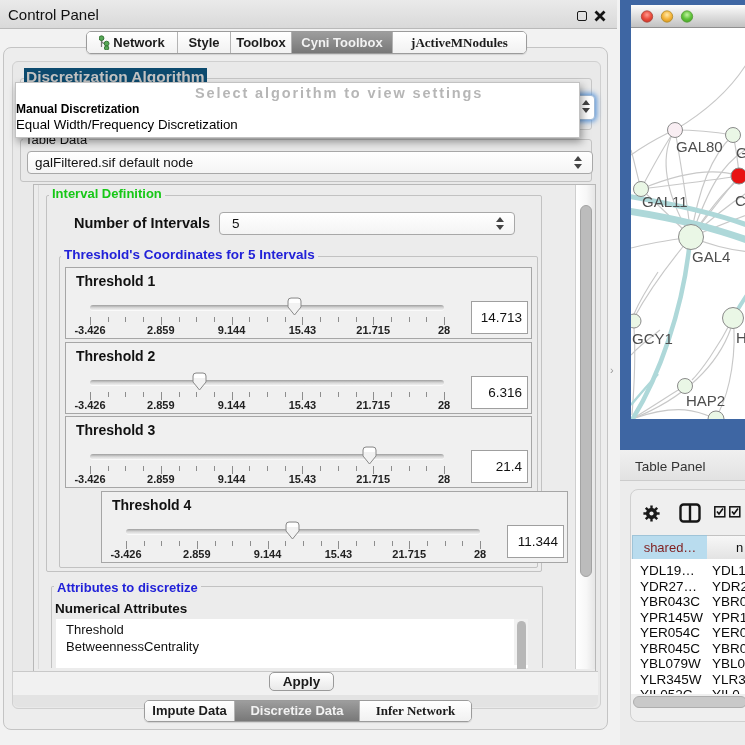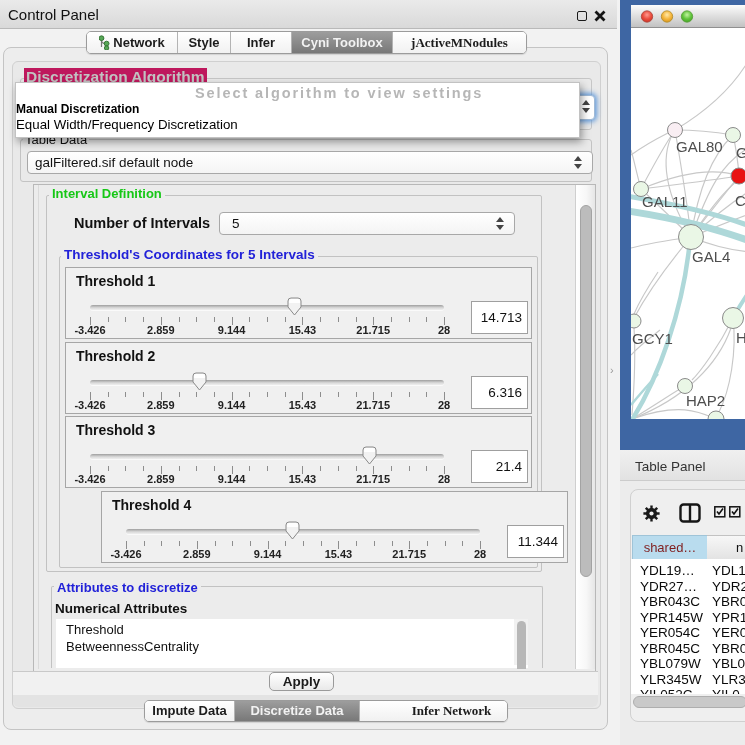--- a/index.html
+++ b/index.html
@@ -36,25 +36,25 @@
 
 <div class="ab" style="left:12px;top:61px;width:587px;height:646px;background:#e9e9e9;border:1px solid #d0d0d0;border-radius:6px;"></div>
 
 <div class="ab" style="left:86px;top:31px;height:21px;border:1px solid #9b9b9b;border-radius:5px;overflow:hidden;white-space:nowrap;box-shadow:0 1px 1px rgba(0,0,0,0.12);">
 <span class="seg" style="width:90px;"><svg width="11" height="15" viewBox="0 0 11 15" style="vertical-align:-3px;margin-right:3px;">
         <path d="M2.5 3 V12" stroke="#777" stroke-width="1.2" fill="none"></path>
         <path d="M2.5 6 Q2.5 8 6 8.5" stroke="#777" stroke-width="1.2" fill="none"></path>
         <circle cx="2.5" cy="3.2" r="2.4" fill="#57a757" stroke="#2c6e2c" stroke-width="0.9"></circle>
         <circle cx="7.6" cy="8.6" r="2.4" fill="#57a757" stroke="#2c6e2c" stroke-width="0.9"></circle>
         <circle cx="7.6" cy="13" r="2.2" fill="#57a757" stroke="#2c6e2c" stroke-width="0.9"></circle>
-      </svg>Network</span><span class="seg" style="width:52px;">Style</span><span class="seg" style="width:60px;">Infer</span><span class="seg sel" style="width:100px;">Cyni Toolbox</span><span class="seg last" style="width:133px;">jActiveMNodules</span>
+      </svg>Network</span><span class="seg" style="width:52px;">Style</span><span class="seg" style="width:60px;">Toolbox</span><span class="seg sel" style="width:100px;">Cyni Toolbox</span><span class="seg last" style="width:133px;">jActiveMNodules</span>
 </div>
 
 <div class="ab" style="left:20px;top:78px;width:570px;height:50px;border:1px solid #c6c6c6;border-radius:3px;"></div>
-<div class="ab" style="left:24px;top:68px;font-size:15.5px;font-weight:bold;color:#c2c2c2;background:#be185d;padding:0 2px;">Discretization Algorithm</div>
+<div class="ab" style="left:24px;top:68px;font-size:15.5px;font-weight:bold;color:#c2c2c2;background:#0c4a6e;padding:0 2px;">Discretization Algorithm</div>
 <div class="ab" style="left:110px;top:95px;width:483px;height:23px;background:#fff;border:1px solid #9fb9d6;border-radius:4px;box-shadow:0 0 5px 2px rgba(86,148,217,0.9);"></div>
 <div class="arr up" style="left:582px;top:100px;"></div>
 <div class="arr dn" style="left:582px;top:108px;"></div>
 
 <div class="ab" style="left:20px;top:139px;width:570px;height:41px;border:1px solid #c3c3c3;border-radius:3px;"></div>
 <div class="ab" style="left:23px;top:132px;font-size:13px;color:#111;background:#e9e9e9;padding:0 2px;">Table Data</div>
 <div class="ab combo" style="left:27px;top:151px;width:557px;height:21px;line-height:21px;padding-left:7px;">galFiltered.sif default node
  <span class="arr up" style="right:10px;top:4px;"></span><span class="arr dn" style="right:10px;top:12px;"></span></div>
 
 <div class="ab" style="left:33px;top:184px;width:561px;height:486px;background:#ececec;border:1px solid #b8b8b8;"></div>
@@ -227,21 +227,21 @@
  <div style="padding-left:10px;height:16.5px;line-height:16.5px;font-size:13px;color:#111;">BetweennessCentrality</div>
 </div>
 <div class="ab" style="left:514px;top:619px;width:14px;height:46px;background:#f1f1f1;"></div>
 <div class="ab" style="left:517px;top:621px;width:9px;height:48px;background:#b7b7b7;border-radius:5px 5px 0 0;"></div>
 
 <div class="ab" style="left:13px;top:671px;width:585px;height:24px;background:#f1f1f1;border-top:1px solid #c9c9c9;"></div>
 <div class="ab" style="left:13px;top:695px;width:585px;height:12px;background:#e3e3e3;border-radius:0 0 6px 6px;"></div>
 <div class="ab" style="left:269px;top:672px;width:63px;height:17px;background:linear-gradient(#ffffff,#e9e9e9);border:1px solid #9a9a9a;border-radius:5px;font-size:13.5px;font-weight:bold;color:#1a1a1a;text-align:center;line-height:17px;">Apply</div>
 
 <div class="ab" style="left:144px;top:700px;height:20px;border:1px solid #9b9b9b;border-radius:5px;overflow:hidden;white-space:nowrap;box-shadow:0 1px 1px rgba(0,0,0,0.12);">
-<span class="seg" style="width:89px;height:20px;line-height:20px;">Impute Data</span><span class="seg sel" style="width:124px;height:20px;line-height:20px;">Discretize Data</span><span class="seg last" style="width:111px;height:20px;line-height:20px;padding-left:36px;">Infer Network</span>
+<span class="seg" style="width:89px;height:20px;line-height:20px;">Impute Data</span><span class="seg sel" style="width:124px;height:20px;line-height:20px;">Discretize Data</span><span class="seg last" style="width:111px;height:20px;line-height:20px;">Infer Network</span>
 </div>
 
 <div class="ab" style="left:15px;top:82px;width:563px;height:54px;background:#fff;border:1px solid #c2c2c2;box-shadow:2px 4px 8px rgba(0,0,0,0.38);z-index:30;"></div>
 <div class="ab" style="left:195px;top:85px;font-size:14.5px;font-weight:bold;letter-spacing:1.9px;color:#b6b6b6;z-index:31;">Select algorithm to view settings</div>
 <div class="ab" style="left:16px;top:102px;font-size:12px;font-weight:bold;color:#000;z-index:31;">Manual Discretization</div>
 <div class="ab" style="left:16px;top:117px;font-size:13.3px;color:#000;z-index:31;">Equal Width/Frequency Discretization</div>
 
 <div class="ab" style="left:610px;top:364px;font-size:11px;color:#999;">›</div>
 
 <div class="ab" style="left:620px;top:0;width:125px;height:450px;background:#3e66a3;"></div>

